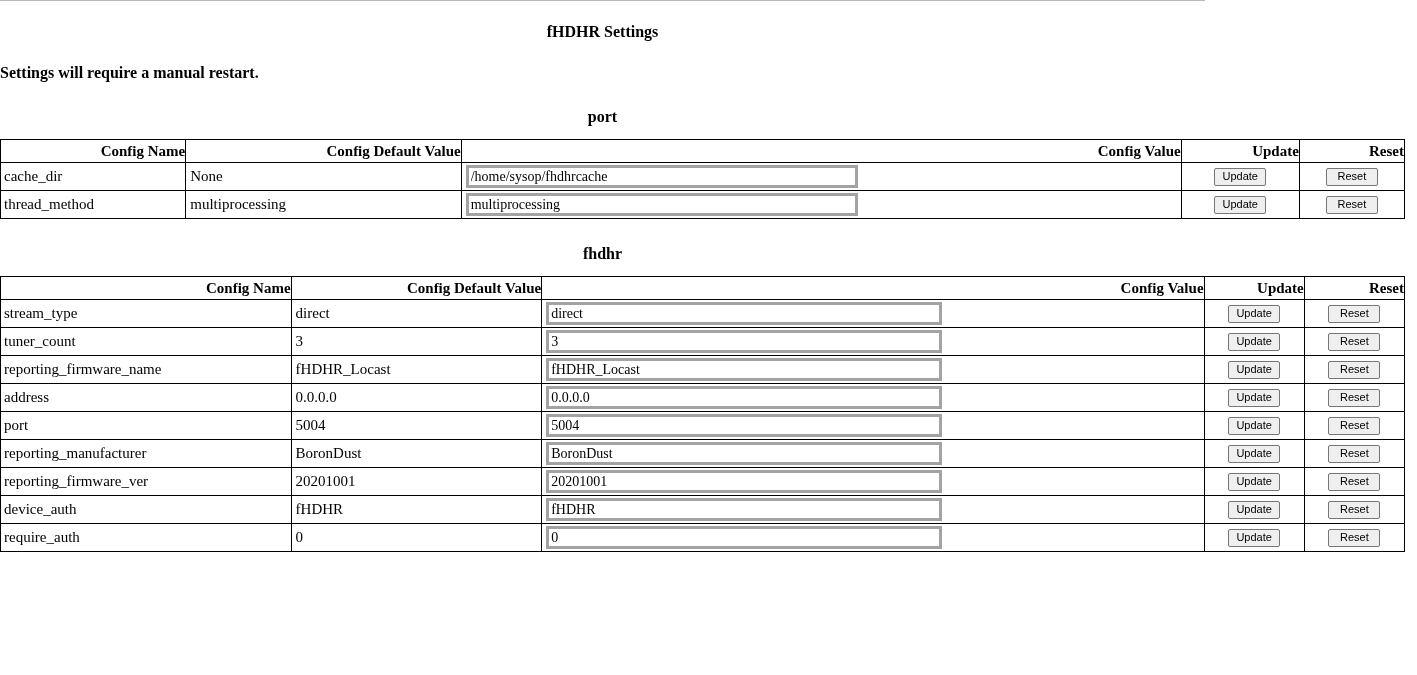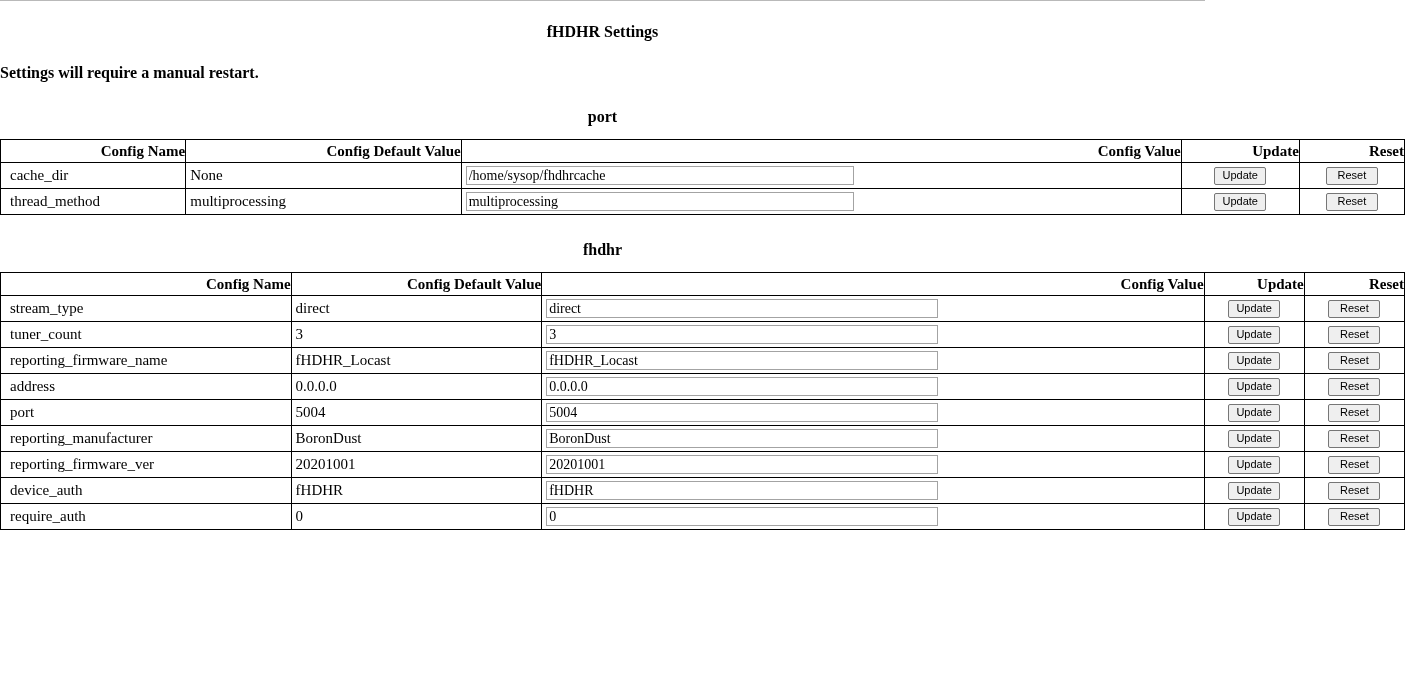--- a/index.html
+++ b/index.html
@@ -67,42 +67,42 @@
     vertical-align: middle;
   }
   table.cfg th {
     font-weight: bold;
     text-align: right;
     height: 22px;
     line-height: 22px;
     font-size: 15px;
   }
   table.cfg td.name {
-    padding-left: 9px;
+    padding-left: 3px;
     height: 25px;
     line-height: 25px;
     white-space: nowrap;
   }
   table.cfg td.defval {
     padding-left: 4px;
     height: 25px;
     line-height: 25px;
     white-space: nowrap;
   }
   table.cfg td.valcell {
     padding: 2px 3px 2px 4px;
   }
   table.cfg td.btncell {
     text-align: center;
     padding: 2px 0;
   }
   input.textin {
     font-family: "Liberation Serif", serif;
     font-size: 14px;
-    border: 1px solid #a3a3a3;
+    border: 3px solid #a3a3a3;
     background: #ffffff;
     color: #000000;
     height: 17px;
     line-height: 17px;
     padding: 0 2px;
     box-sizing: content-box;
   }
   button.btn {
     font-family: "Liberation Sans", sans-serif;
     font-size: 11px;

